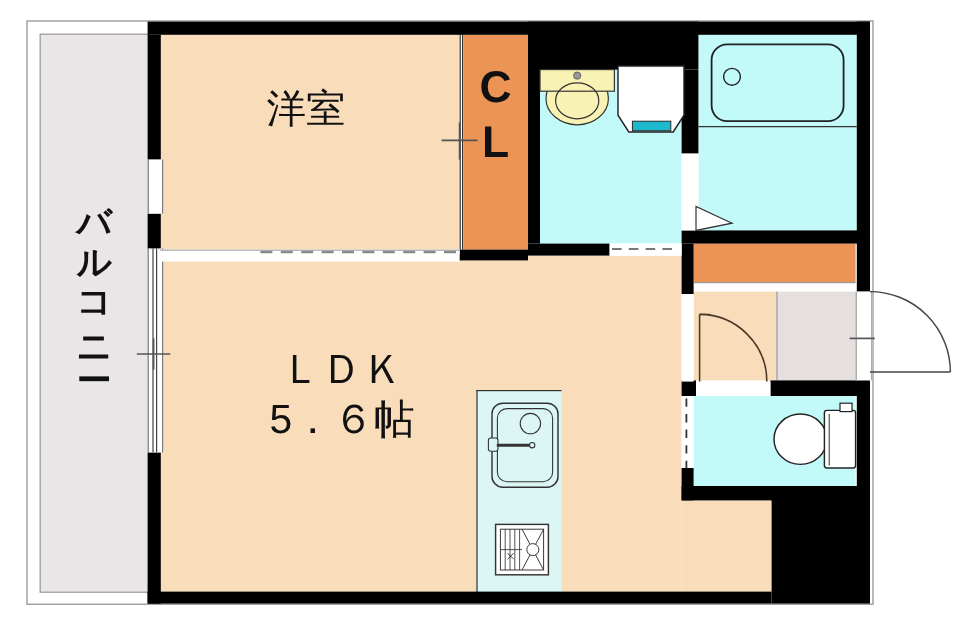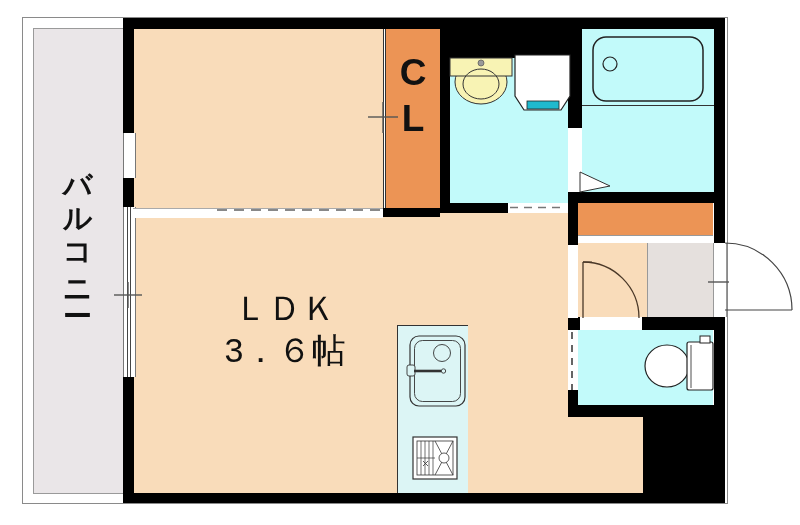--- a/index.html
+++ b/index.html
@@ -163,25 +163,26 @@
       <line x1="383" y1="102" x2="383" y2="133"></line>
       <line x1="114" y1="295" x2="142" y2="295"></line>
       <line x1="128" y1="282" x2="128" y2="308"></line>
       <line x1="708" y1="282" x2="729" y2="282"></line>
     </g>
   </svg>
 
   <div class="label" id="balcony-label">バルコニー</div>
 
   <div class="label" id="label-yoshitsu">
+    <div>洋室</div>
   </div>
 
   <div class="label" id="label-ldk">
     <div>ＬＤＫ</div>
-    <div>3．６帖</div>
+    <div>5．６帖</div>
   </div>
 
   <div class="label" id="label-cl">
     <div>C</div>
     <div>L</div>
   </div>
 
 </div>
 
 </body></html>

